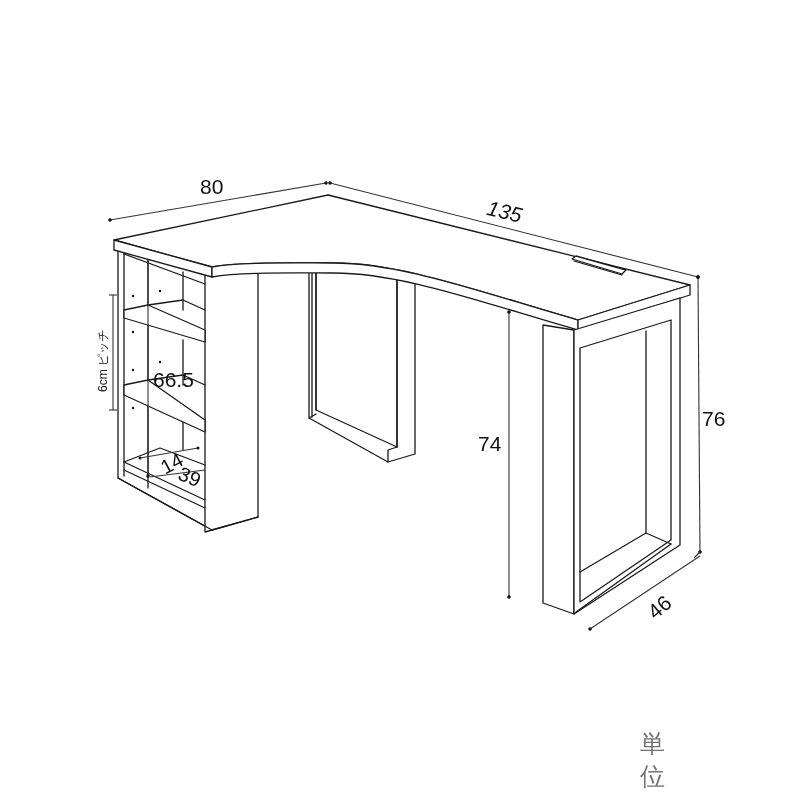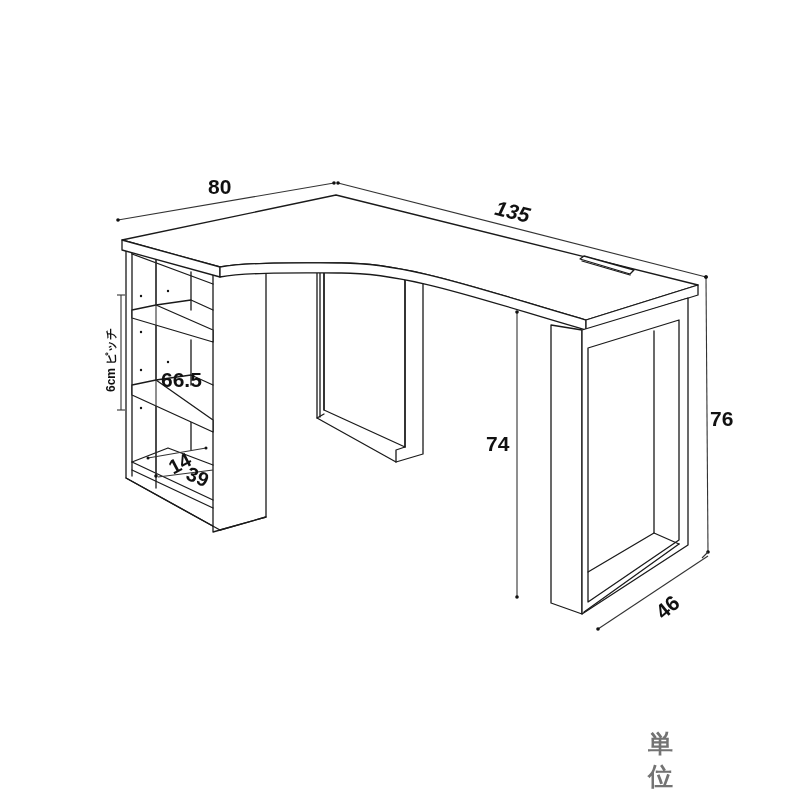--- a/index.html
+++ b/index.html
@@ -1,17 +1,17 @@
 <!DOCTYPE html>
 <html><head>
 <meta charset="utf-8">
 <style>
   html, body { margin: 0; padding: 0; background: #ffffff; }
   body { width: 800px; height: 800px; position: relative; overflow: hidden; }
-  #stage { position: absolute; left: 8px; top: 0; width: 681px; height: 800px; font-weight: bold; }
+  #stage { position: absolute; left: 0; top: 0; width: 681px; height: 800px; }
   svg { display: block; }
   .ln { fill: none; stroke: #1a1a1a; stroke-width: 1.3; stroke-linejoin: round; stroke-linecap: round; }
   .face { fill: #ffffff; stroke: #1a1a1a; stroke-width: 1.3; stroke-linejoin: round; }
   .dim { fill: none; stroke: #333333; stroke-width: 1.1; }
   .dot { fill: #111111; }
   .lbl { font-family: "Liberation Sans", "DejaVu Sans", sans-serif; fill: #111111; }
   .lbl-lg { font-size: 21px; }
   .lbl-md { font-size: 20px; }
   .lbl-sm { font-size: 12px; }
   .unit { position: absolute; left: 640px; top: 727px; font-family: "DejaVu Sans", "Liberation Sans", sans-serif; font-size: 25px; color: #737373; letter-spacing: 1px; }

